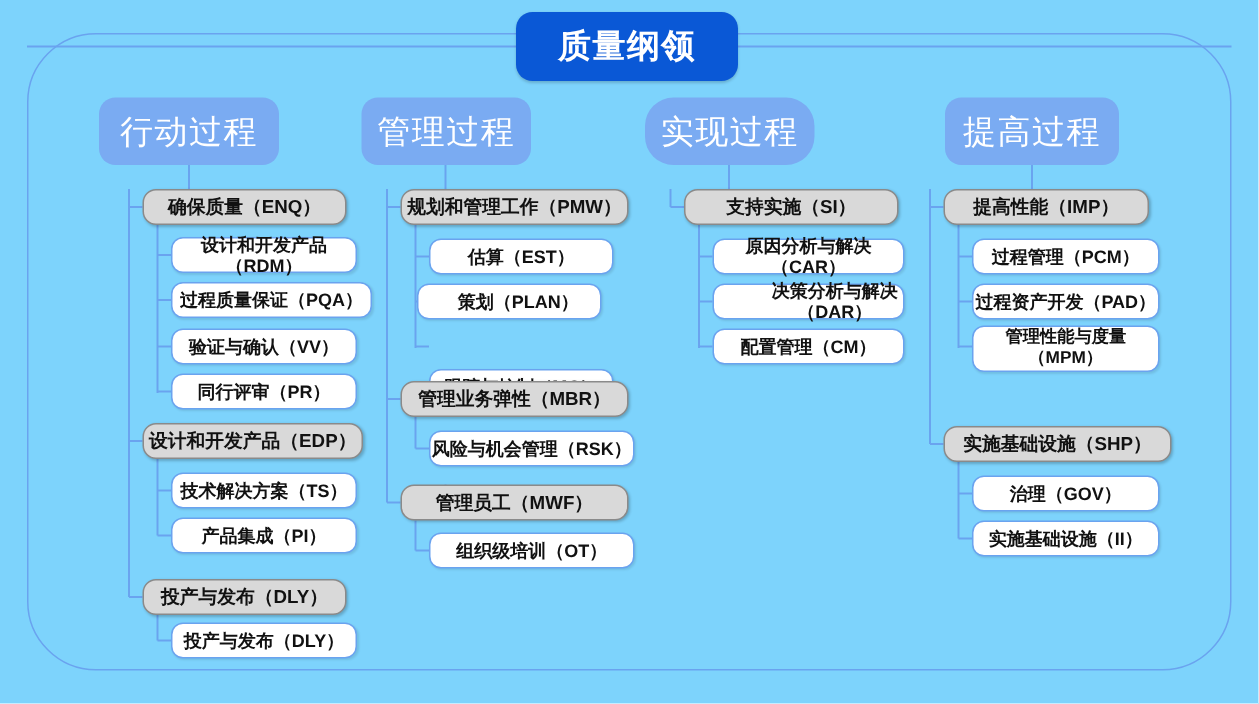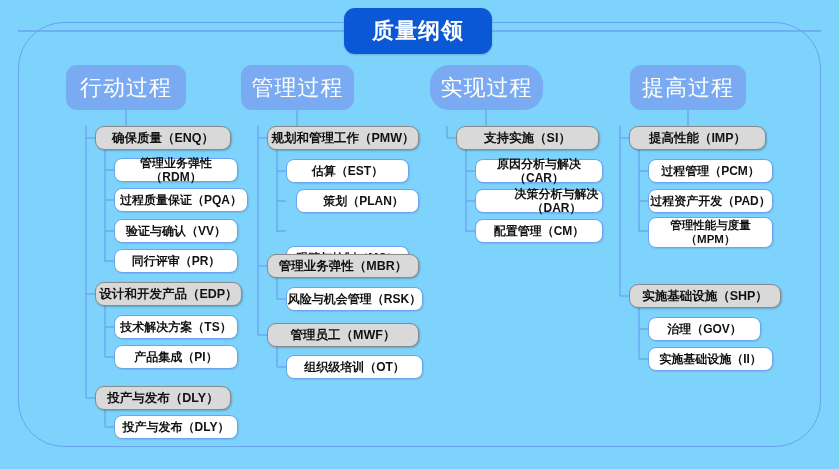--- a/index.html
+++ b/index.html
@@ -126,37 +126,37 @@
     </g>
   </svg>
 
   <div class="outer-frame"></div>
 
   <div class="title-box">质量纲领</div>
 
   <div class="cat-box" style="left:66px;top:65px;width:120px;">行动过程</div>
 
   <div class="grp-box" style="left:95px;top:126px;width:136px;height:24px;">确保质量（ENQ）</div>
-  <div class="leaf-box" style="left:114px;top:158px;width:124px;height:24px;">管理业务弹性（RDM）</div>
+  <div class="leaf-box" style="left:114px;top:158px;width:124px;height:24px;">设计和开发产品（RDM）</div>
   <div class="leaf-box" style="left:114px;top:188px;width:134px;height:24px;">过程质量保证（PQA）</div>
   <div class="leaf-box" style="left:114px;top:219px;width:124px;height:24px;">验证与确认（VV）</div>
   <div class="leaf-box" style="left:114px;top:249px;width:124px;height:24px;">同行评审（PR）</div>
 
   <div class="grp-box" style="left:95px;top:282px;width:147px;height:24px;">设计和开发产品（EDP）</div>
   <div class="leaf-box" style="left:114px;top:315px;width:124px;height:24px;">技术解决方案（TS）</div>
   <div class="leaf-box" style="left:114px;top:345px;width:124px;height:24px;">产品集成（PI）</div>
 
   <div class="grp-box" style="left:95px;top:386px;width:136px;height:24px;">投产与发布（DLY）</div>
   <div class="leaf-box" style="left:114px;top:415px;width:124px;height:24px;">投产与发布（DLY）</div>
 
   <div class="cat-box" style="left:241px;top:65px;width:113px;">管理过程</div>
 
   <div class="grp-box" style="left:267px;top:126px;width:152px;height:24px;">规划和管理工作（PMW）</div>
   <div class="leaf-box" style="left:286px;top:159px;width:123px;height:24px;">估算（EST）</div>
-  <div class="leaf-box" style="left:296px;top:189px;width:123px;height:24px;padding-left:12px;">策划（PLAN）</div>
+  <div class="leaf-box" style="left:278px;top:189px;width:123px;height:24px;padding-left:12px;">策划（PLAN）</div>
   <div class="leaf-box" style="left:286px;top:219px;width:123px;height:24px;margin-top:27px;">跟踪与控制（MC）</div>
 
   <div class="grp-box" style="left:267px;top:254px;width:152px;height:24px;">管理业务弹性（MBR）</div>
   <div class="leaf-box" style="left:286px;top:287px;width:137px;height:24px;">风险与机会管理（RSK）</div>
 
   <div class="grp-box" style="left:267px;top:323px;width:152px;height:24px;">管理员工（MWF）</div>
   <div class="leaf-box" style="left:286px;top:355px;width:137px;height:24px;">组织级培训（OT）</div>
 
   <div class="cat-box" style="left:430px;top:65px;width:113px;border-radius:19px;">实现过程</div>
 
@@ -166,16 +166,16 @@
   <div class="leaf-box" style="left:475px;top:219px;width:128px;height:24px;">配置管理（CM）</div>
 
   <div class="cat-box" style="left:630px;top:65px;width:116px;">提高过程</div>
 
   <div class="grp-box" style="left:629px;top:126px;width:137px;height:24px;">提高性能（IMP）</div>
   <div class="leaf-box" style="left:648px;top:159px;width:125px;height:24px;">过程管理（PCM）</div>
   <div class="leaf-box" style="left:648px;top:189px;width:125px;height:24px;text-align:center;">过程资产开发（PAD）</div>
   <div class="leaf-box two-line" style="left:648px;top:217px;width:125px;height:31px;">管理性能与度量<br>（MPM）</div>
 
   <div class="grp-box" style="left:629px;top:284px;width:152px;height:24px;">实施基础设施（SHP）</div>
-  <div class="leaf-box" style="left:648px;top:317px;width:113px;height:24px;">治理（GOV）</div>
+  <div class="leaf-box" style="left:648px;top:317px;width:125px;height:24px;">治理（GOV）</div>
   <div class="leaf-box" style="left:648px;top:347px;width:125px;height:24px;">实施基础设施（II）</div>
 
 </div>
 
 </body></html>

